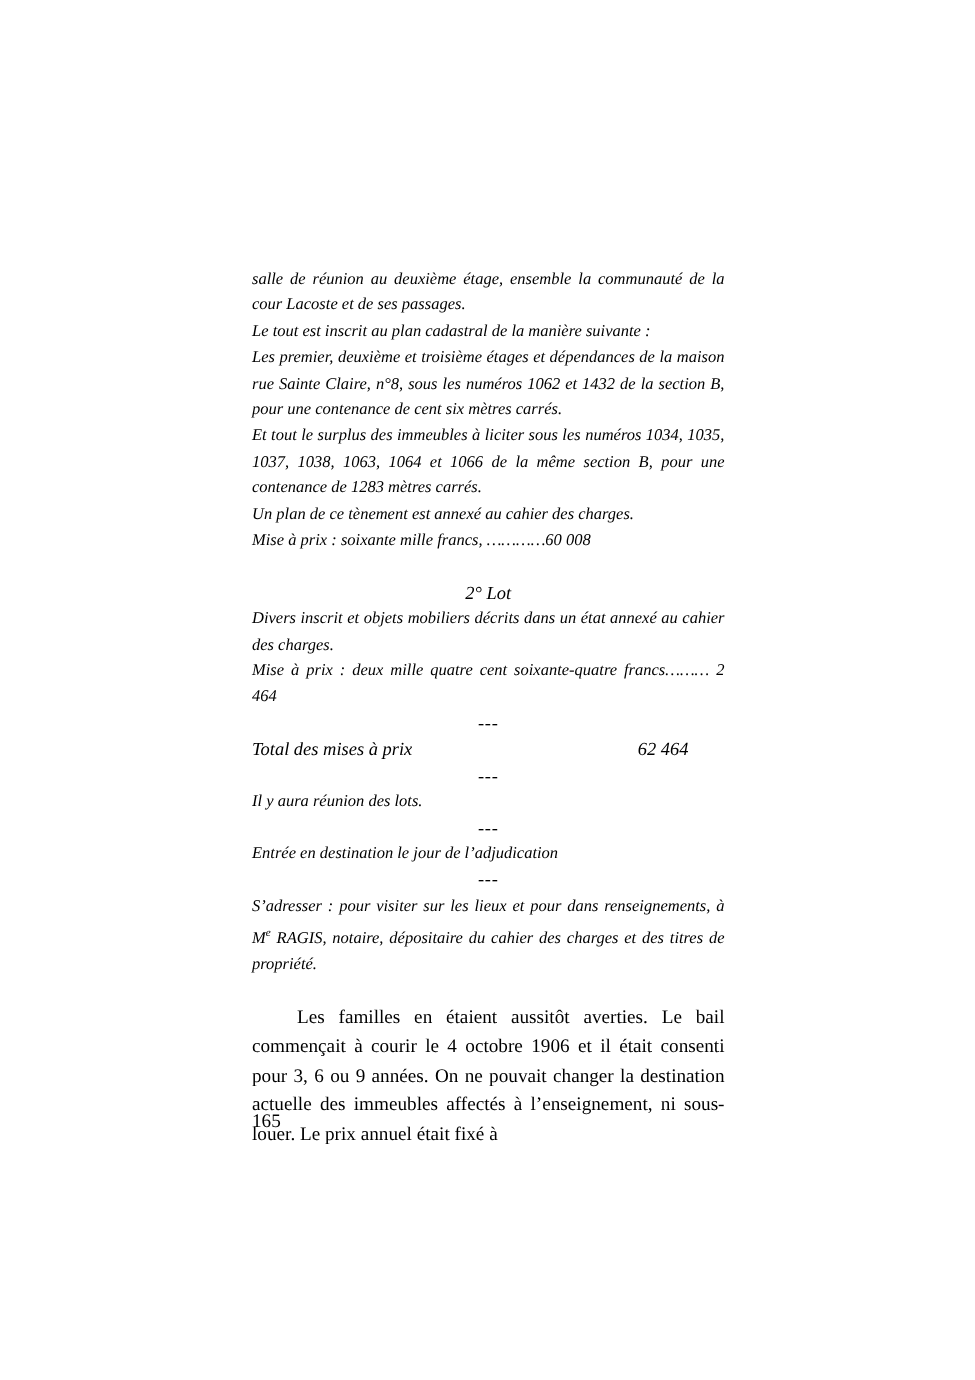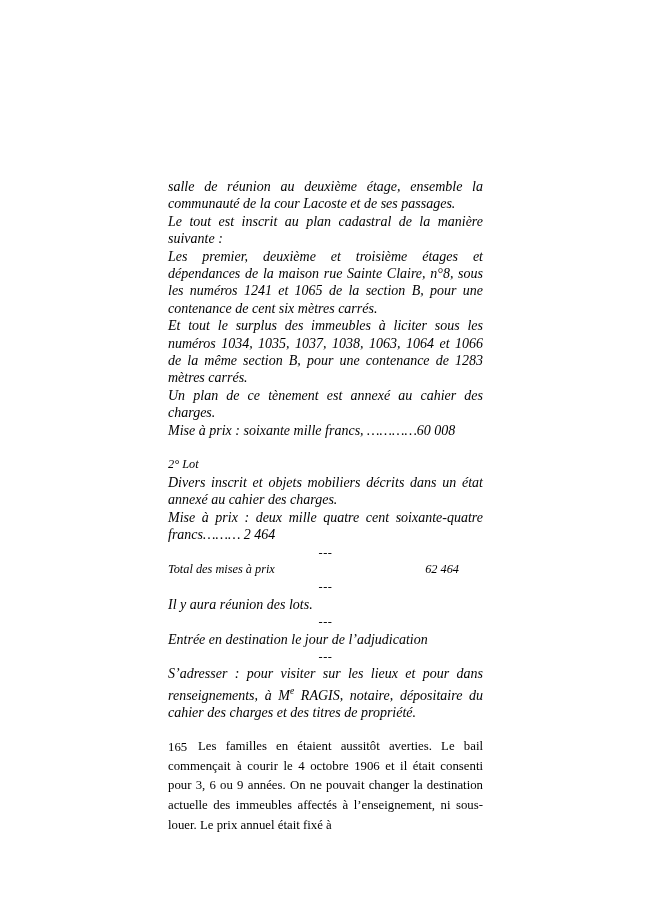--- a/index.html
+++ b/index.html
@@ -20,38 +20,39 @@
     box-sizing: border-box;
   }
   .content {
     position: absolute;
     left: 168px;
     top: 178px;
     width: 315px;
   }
   .quote {
     font-style: italic;
-    font-size: 14px;
+    font-size: 11px;
     line-height: 17.4px;
     text-align: justify;
   }
   .quote p {
     margin: 0;
   }
   .sep {
     text-align: center;
     font-style: italic;
     font-size: 12.3px;
     line-height: 17.4px;
     letter-spacing: 0.5px;
   }
   .spacer-line {
     height: 17.4px;
   }
   .lot-head {
+    text-align: center;
     font-style: italic;
     font-size: 12.3px;
     line-height: 17.4px;
   }
   .total-row {
     display: flex;
     justify-content: space-between;
     font-style: italic;
     font-size: 12.3px;
     line-height: 17.4px;
@@ -86,21 +87,21 @@
 </head>
 <body>
 
 <div class="page">
 
   <div class="content">
 
     <div class="quote">
       <p>salle de réunion au deuxième étage, ensemble la communauté de la cour Lacoste et de ses passages.</p>
       <p>Le tout est inscrit au plan cadastral de la manière suivante :</p>
-      <p>Les premier, deuxième et troisième étages et dépendances de la maison rue Sainte Claire, n°8, sous les numéros 1241 et 1065 de la section B, pour une contenance de cent six mètres carrés.</p>
+      <p>Les premier, deuxième et troisième étages et dépendances de la maison rue Sainte Claire, n°8, sous les numéros 1062 et 1432 de la section B, pour une contenance de cent six mètres carrés.</p>
       <p>Et tout le surplus des immeubles à liciter sous les numéros 1034, 1035, 1037, 1038, 1063, 1064 et 1066 de la même section B, pour une contenance de 1283 mètres carrés.</p>
       <p>Un plan de ce tènement est annexé au cahier des charges.</p>
       <p>Mise à prix : soixante mille francs, …………60 008</p>
     </div>
 
     <div class="spacer-line"></div>
 
     <div class="lot-head">2° Lot</div>
 
     <div class="quote">

